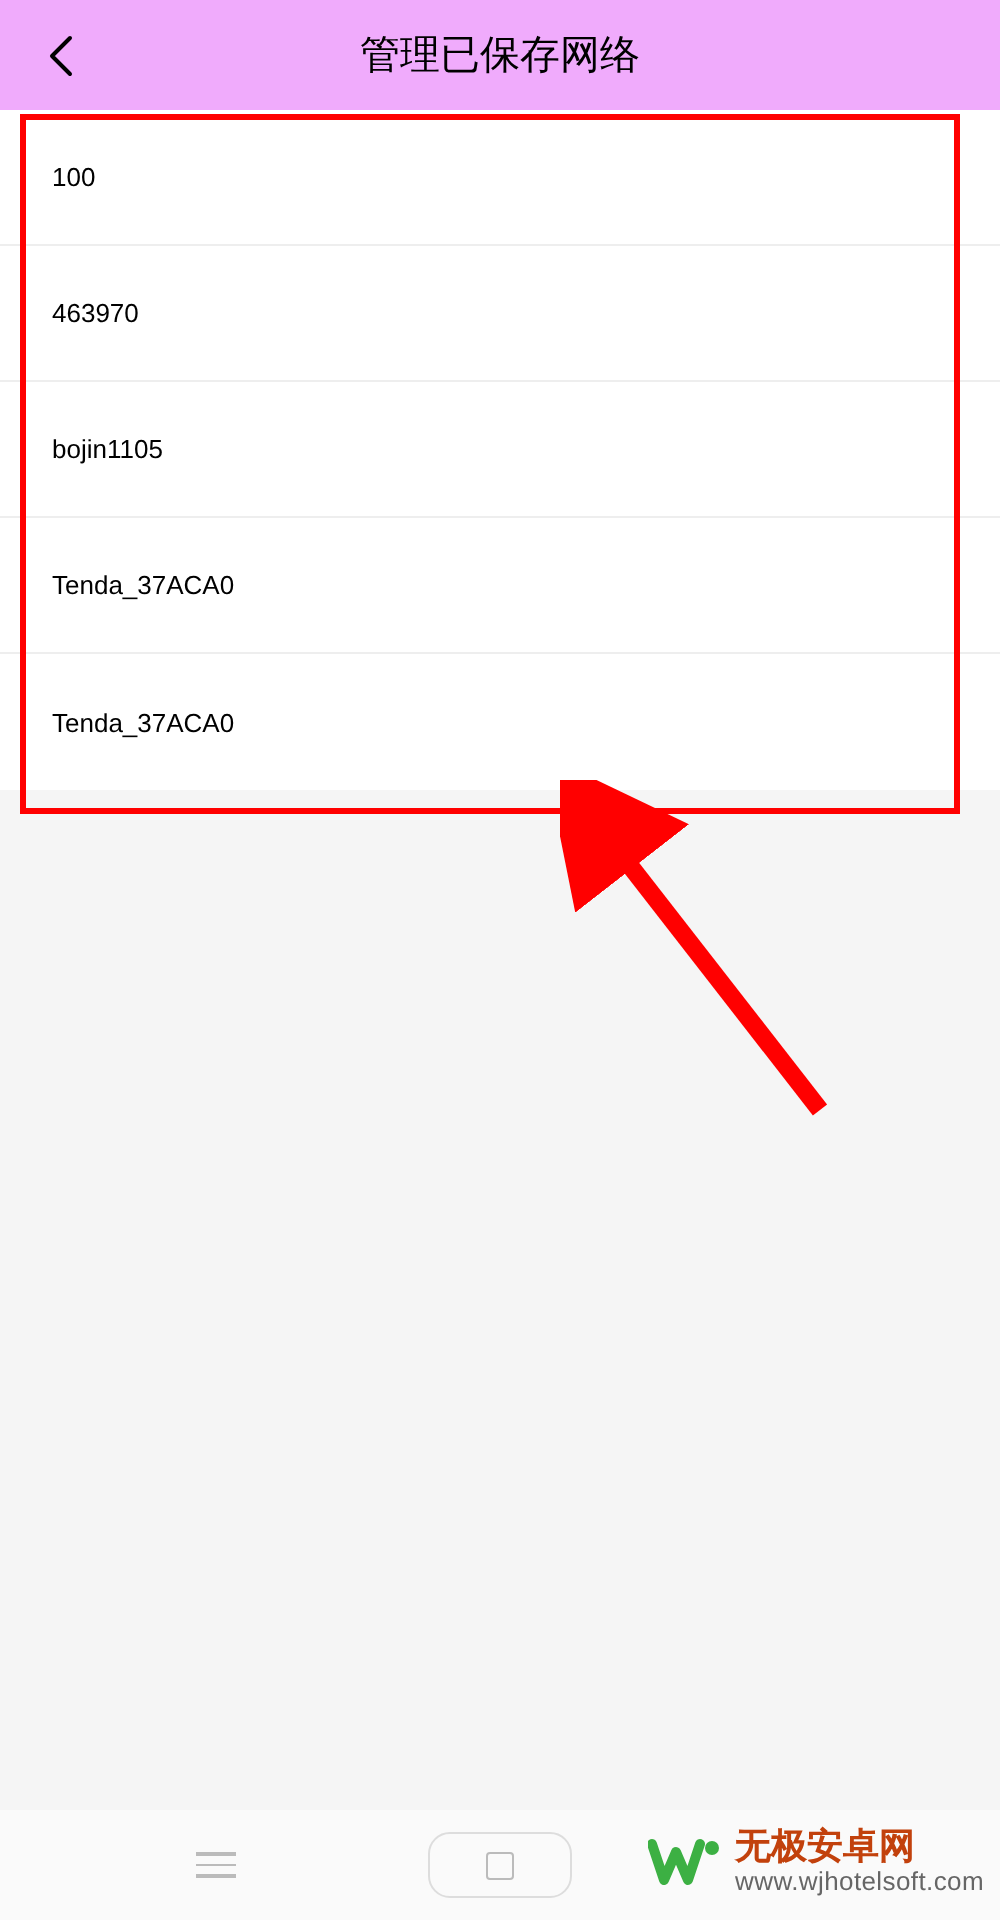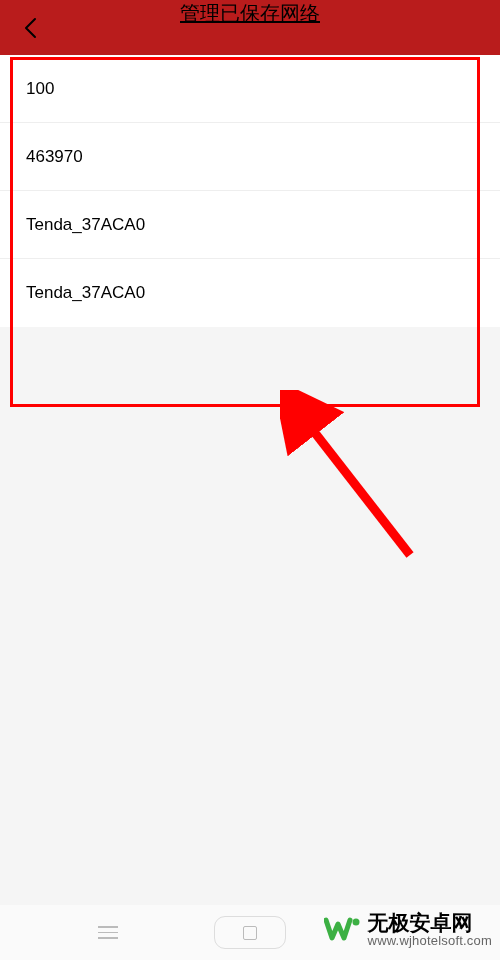--- a/index.html
+++ b/index.html
@@ -10,25 +10,24 @@
     body {
       width: 500px;
       height: 960px;
       background: #f5f5f5;
       font-family: -apple-system, BlinkMacSystemFont, "Segoe UI", sans-serif;
       position: relative;
       overflow: hidden;
     }
     .header {
       height: 55px;
-      background: #b91c1c;
-      display: flex;
-      align-items: flex-start;
+      background: #f0abfc;
+      display: flex;
+      align-items: center;
       position: relative;
-      text-decoration: underline;
     }
     .back-btn {
       position: absolute;
       left: 18px;
       top: 50%;
       transform: translateY(-50%);
       cursor: pointer;
       width: 24px;
       height: 24px;
       display: flex;
@@ -47,21 +46,21 @@
       color: #000;
     }
     .network-list {
       background: #ffffff;
     }
     .network-item {
       height: 68px;
       display: flex;
       align-items: center;
       padding-left: 26px;
-      font-size: 17px;
+      font-size: 13px;
       color: #000;
       border-bottom: 1px solid #eeeeee;
       cursor: pointer;
     }
     .network-item:last-child {
       border-bottom: none;
     }
     .highlight-box {
       position: absolute;
       top: 57px;
@@ -134,23 +133,23 @@
       width: 38px;
       height: 34px;
       position: relative;
     }
     .watermark-text {
       display: flex;
       flex-direction: column;
       line-height: 1.1;
     }
     .watermark-cn {
-      font-size: 21px;
+      font-size: 18px;
       font-weight: bold;
-      color: #000000;
+      color: #c2410c;
     }
     .watermark-url {
       font-size: 13px;
       color: #666;
       letter-spacing: 0.2px;
     }
   </style>
 </head>
 <body>
 
@@ -162,20 +161,23 @@
   </div>
   <div class="header-title">管理已保存网络</div>
 </div>
 
 <div class="network-list">
   <div class="network-item">
     <span>100</span>
   </div>
   <div class="network-item">
     <span>463970</span>
+  </div>
+  <div class="network-item">
+    <span>bojin1105</span>
   </div>
   <div class="network-item">
     <span>Tenda_37ACA0</span>
   </div>
   <div class="network-item">
     <span>Tenda_37ACA0</span>
   </div>
 </div>
 
 <div class="highlight-box"></div>

